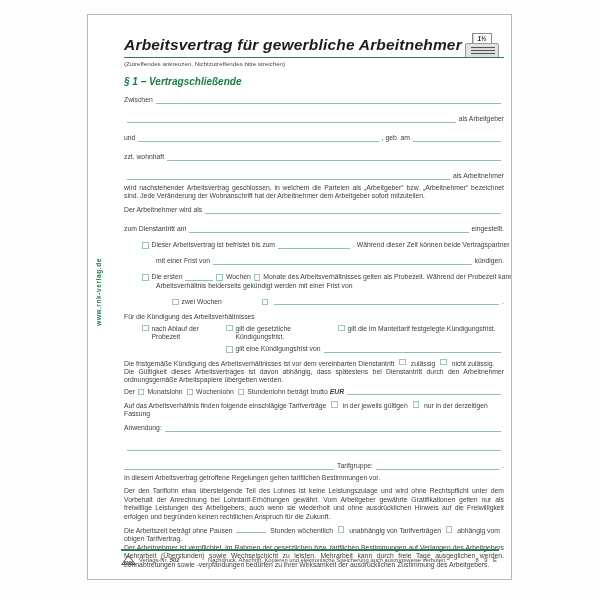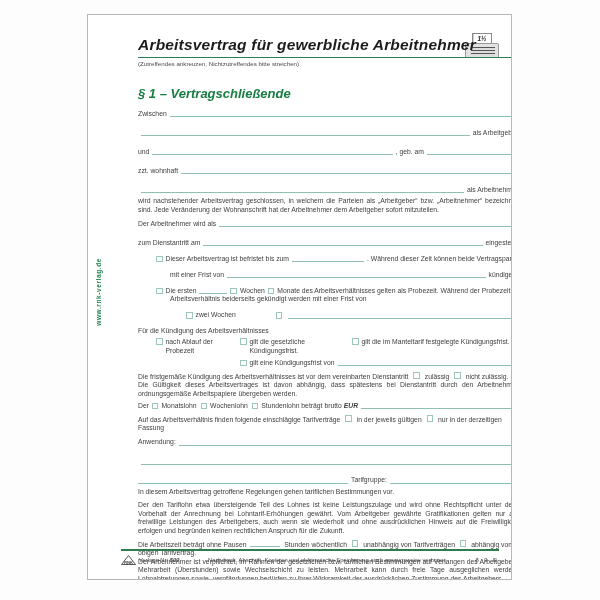--- a/index.html
+++ b/index.html
@@ -1,26 +1,26 @@
 <!DOCTYPE html>
 <html><head>
 <meta charset="utf-8">
 <style>
   * { margin:0; padding:0; box-sizing:border-box; }
   html,body { width:600px; height:600px; background:#fdfdfd; font-family:"Liberation Sans","DejaVu Sans",sans-serif; }
   .page {
     position:absolute; left:87px; top:14px; width:425px; height:566px;
     background:#ffffff; border:1px solid #b8b8b8; overflow:hidden;
   }
-  .content { position:absolute; left:50px; top:20px; width:380px; color:#3e3e3e; font-size:6.8px; line-height:1.25; }
+  .content { position:absolute; left:36px; top:20px; width:380px; color:#3e3e3e; font-size:6.8px; line-height:1.25; }
   
   .title { font-size:15.5px; font-weight:bold; font-style:italic; color:#1c1c1c; letter-spacing:0.2px; padding-bottom:3px; }
   .title-rule { border:none; border-top:1.5px solid #2e7d4f; margin:0 0 2px 0; }
   .subtitle { font-size:6.2px; color:#4a4a4a; }
-  .sec-h { color:#177d43; font-weight:bold; font-style:italic; font-size:13px; margin-top:18px; }
+  .sec-h { color:#177d43; font-weight:bold; font-style:italic; font-size:10px; margin-top:8px; }
   
   .tw { position:absolute; right:12px; top:18px; width:34px; height:28px; }
   .tw-paper { position:absolute; left:7px; top:0; width:20px; height:11px; background:#fff; border:1px solid #8a8a8a; box-shadow:2px 0 0 -1px #cfcfcf inset; text-align:center; font-size:6.5px; font-weight:bold; font-style:italic; color:#222; line-height:10px; }
   .tw-body { position:absolute; left:0; top:10px; width:34px; height:15px; background:#e2e2e2; border:1px solid #9a9a9a; border-radius:2px 2px 1px 1px; }
   .tw-stripes { position:absolute; left:5px; top:3px; width:24px; height:9px; background:repeating-linear-gradient(#555 0 1.5px, #ddd 1.5px 3px); }
   
   .side-url { position:absolute; left:7px; top:243px; writing-mode:vertical-rl; transform:rotate(180deg); font-size:6.5px; font-weight:bold; color:#177d43; letter-spacing:0.6px; }
   
   .r { display:flex; align-items:flex-end; }
   .ln { flex:1; border-bottom:1px solid #8fc0b4; height:8px; margin:0 3px 1px 3px; }

